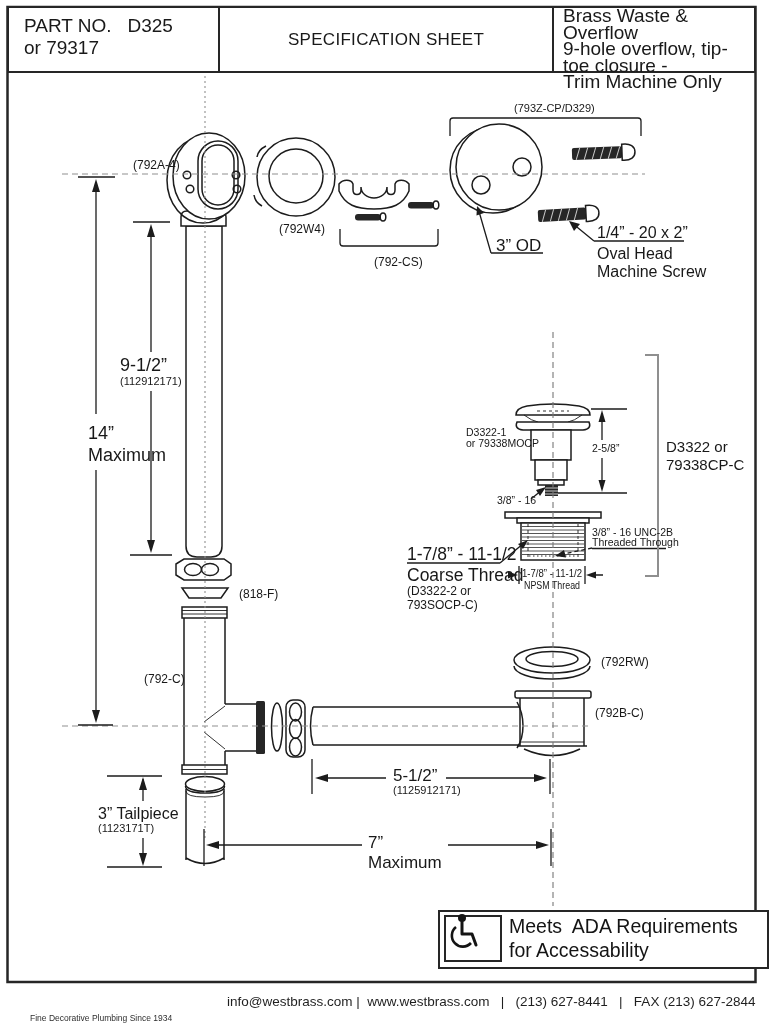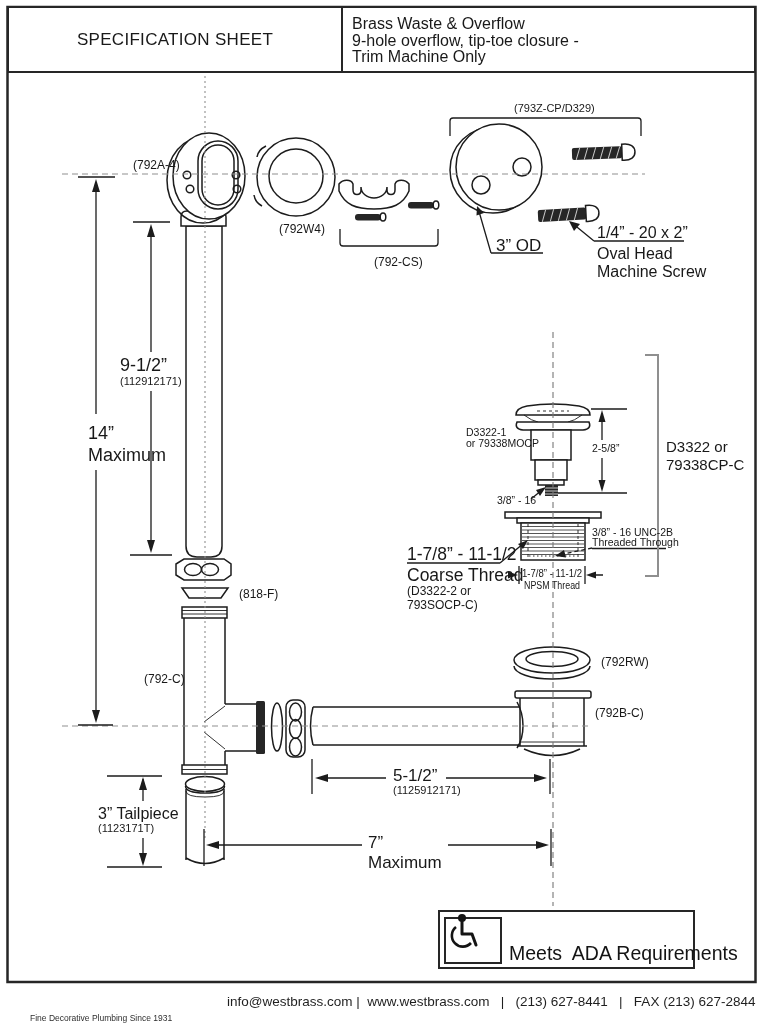--- a/index.html
+++ b/index.html
@@ -26,25 +26,25 @@
   .t17{font-size:17px;} .t175{font-size:17.5px;} .t18{font-size:18px;}
 
   
   .hdr{position:absolute;left:7px;top:6px;width:749px;height:67px;border:2.5px solid #262626;
        box-sizing:border-box;display:flex;background:#fff;}
   .hc1{width:211px;border-right:2.5px solid #262626;box-sizing:border-box;
        padding:7px 0 0 15px;font-size:19px;line-height:22px;}
   .hc1 div{white-space:pre;}
   .hc2{width:334px;border-right:2.5px solid #262626;box-sizing:border-box;
        display:flex;align-items:center;justify-content:center;font-size:17px;letter-spacing:.3px;}
-  .hc3{flex:1;padding:8px 0 0 9px;font-size:16px;line-height:16.5px;}
+  .hc3{flex:1;padding:0 0 0 9px;font-size:19px;line-height:16.5px;}
 
   
-  .ada{position:absolute;left:438px;top:910px;width:257px;height:59px;border:2px solid #262626;
-       box-sizing:border-box;display:flex;align-items:flex-end;padding:2px;background:#fff;}
+  .ada{position:absolute;left:438px;top:910px;width:331px;height:59px;border:2px solid #262626;
+       box-sizing:border-box;display:flex;align-items:flex-start;padding:2px;background:#fff;}
   .ada-icon-box{width:58px;height:47px;border:2px solid #262626;box-sizing:border-box;
        margin:1px 7px 1px 2px;display:flex;align-items:center;justify-content:center;flex:none;}
   .ada-text{font-size:19.5px;line-height:24px;color:#141414;}
   .ada-text div{white-space:pre;}
 
   
   .brand{position:absolute;left:11px;top:1021px;font-family:"Liberation Serif",serif;
          font-size:28px;letter-spacing:1.5px;color:#1d1d1d;}
   .tagline{position:absolute;left:30px;top:1013px;font-size:8.5px;color:#2e2e2e;}
   .contact{position:absolute;left:227px;top:994px;font-size:13.5px;color:#1f1f1f;white-space:pre;}
@@ -310,40 +310,45 @@
     <text class="t175" x="407" y="560">1-7/8” - 11-1/2</text>
     <text class="t175" x="407" y="581">Coarse Thread</text>
     <text class="t12" x="407" y="595">(D3322-2 or</text>
     <text class="t12" x="407" y="609">793SOCP-C)</text>
     <text class="t10" x="522" y="577" textLength="60" lengthAdjust="spacingAndGlyphs">1-7/8” - 11-1/2</text>
     <text class="t10" x="524" y="589" textLength="56" lengthAdjust="spacingAndGlyphs">NPSM Thread</text>
   </g>
 </svg>
 
 <div class="hdr">
+  <div class="hc1">
+    <div>PART NO.   D325</div>
+    <div>or 79317</div>
+  </div>
   <div class="hc2">
     <span>SPECIFICATION SHEET</span>
   </div>
   <div class="hc3">
     <div>Brass Waste &amp; Overflow</div>
     <div>9-hole overflow, tip-toe closure -</div>
     <div>Trim Machine Only</div>
   </div>
 </div>
 
 <div class="ada">
   <div class="ada-icon-box">
     <svg width="44" height="40" viewBox="0 0 44 40">
       <circle cx="22" cy="6" r="4" fill="#141414"></circle>
       <path d="M22,10 L22,22 L32,22 L36,33" fill="none" stroke="#141414" stroke-width="3" stroke-linecap="round" stroke-linejoin="round"></path>
       <path d="M16,15 A11,11 0 1 0 31,31" fill="none" stroke="#141414" stroke-width="2.6"></path>
     </svg>
   </div>
   <div class="ada-text">
     <div>Meets  ADA Requirements</div>
+    <div>for Accessability</div>
   </div>
 </div>
 
 <div class="brand">WESTBRASS</div>
-<div class="tagline">Fine Decorative Plumbing Since 1931</div>
+<div class="tagline">Fine Decorative Plumbing Since 1934</div>
 <div class="contact">info@westbrass.com |  www.westbrass.com   |   (213) 627-8441   |   FAX (213) 627-2844</div>
 
 </div>
 
 </body></html>

